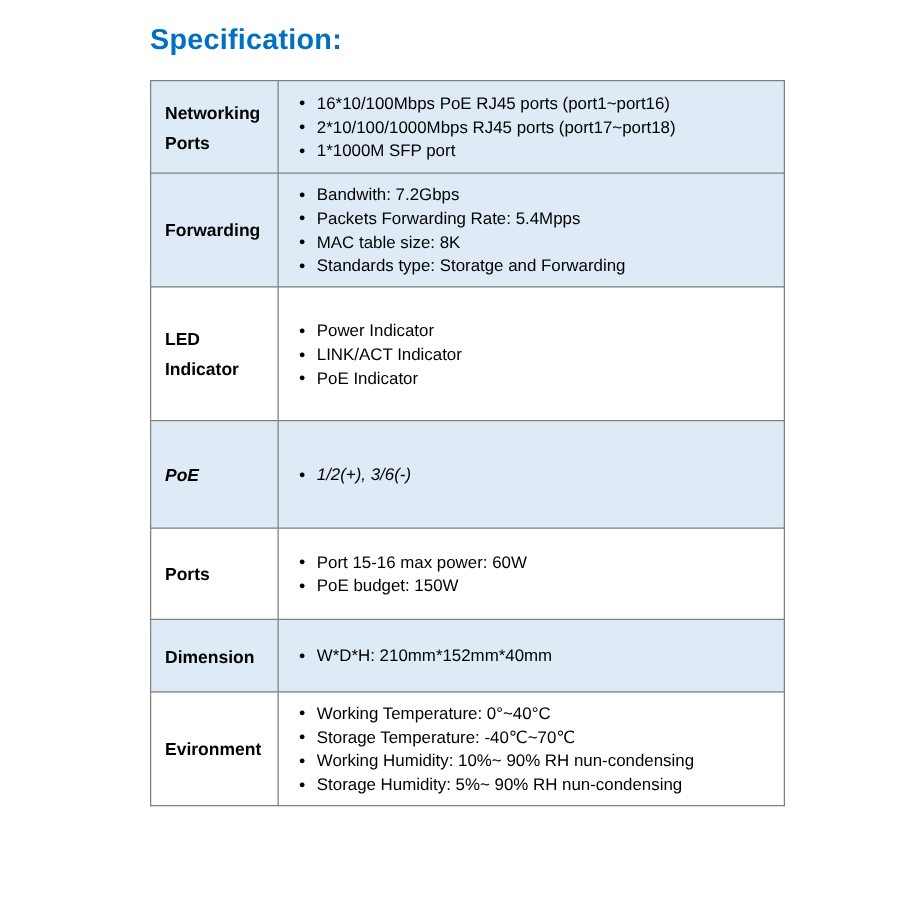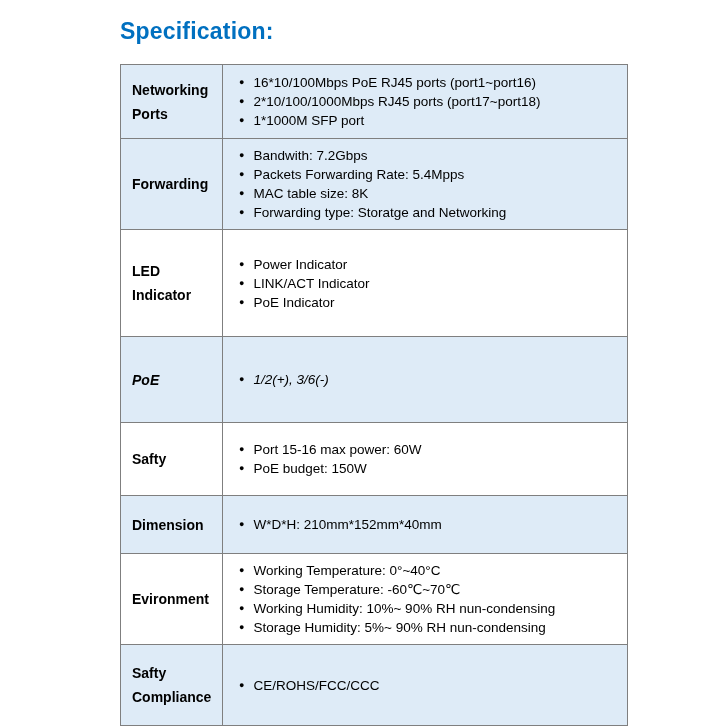--- a/index.html
+++ b/index.html
@@ -91,21 +91,21 @@
             <div class="item">
               <span class="bullet">●</span>
               <span class="item-text">Packets Forwarding Rate: 5.4Mpps</span>
             </div>
             <div class="item">
               <span class="bullet">●</span>
               <span class="item-text">MAC table size: 8K</span>
             </div>
             <div class="item">
               <span class="bullet">●</span>
-              <span class="item-text">Forwarding type: Storatge and Networking</span>
+              <span class="item-text">Standards type: Storatge and Forwarding</span>
             </div>
           </td>
         </tr>
         <tr>
           <td class="label-cell">LED Indicator</td>
           <td class="value-cell">
             <div class="item">
               <span class="bullet">●</span>
               <span class="item-text">Power Indicator</span>
             </div>
@@ -122,21 +122,21 @@
         <tr class="row-alt">
           <td class="label-cell">PoE</td>
           <td class="value-cell">
             <div class="item">
               <span class="bullet">●</span>
               <span class="item-text">1/2(+), 3/6(-)</span>
             </div>
           </td>
         </tr>
         <tr>
-          <td class="label-cell">Safty</td>
+          <td class="label-cell">Ports</td>
           <td class="value-cell">
             <div class="item">
               <span class="bullet">●</span>
               <span class="item-text">Port 15-16 max power: 60W</span>
             </div>
             <div class="item">
               <span class="bullet">●</span>
               <span class="item-text">PoE budget: 150W</span>
             </div>
           </td>
@@ -152,36 +152,27 @@
         </tr>
         <tr>
           <td class="label-cell">Evironment</td>
           <td class="value-cell">
             <div class="item">
               <span class="bullet">●</span>
               <span class="item-text">Working Temperature: 0°~40°C</span>
             </div>
             <div class="item">
               <span class="bullet">●</span>
-              <span class="item-text">Storage Temperature: -60℃~70℃</span>
+              <span class="item-text">Storage Temperature: -40℃~70℃</span>
             </div>
             <div class="item">
               <span class="bullet">●</span>
               <span class="item-text">Working Humidity: 10%~ 90% RH nun-condensing</span>
             </div>
             <div class="item">
               <span class="bullet">●</span>
               <span class="item-text">Storage Humidity: 5%~ 90% RH nun-condensing</span>
             </div>
           </td>
         </tr>
-        <tr class="row-alt">
-          <td class="label-cell">Safty Compliance</td>
-          <td class="value-cell">
-            <div class="item">
-              <span class="bullet">●</span>
-              <span class="item-text">CE/ROHS/FCC/CCC</span>
-            </div>
-          </td>
-        </tr>
       </tbody>
   </table>
 </div>
 
 </body></html>

